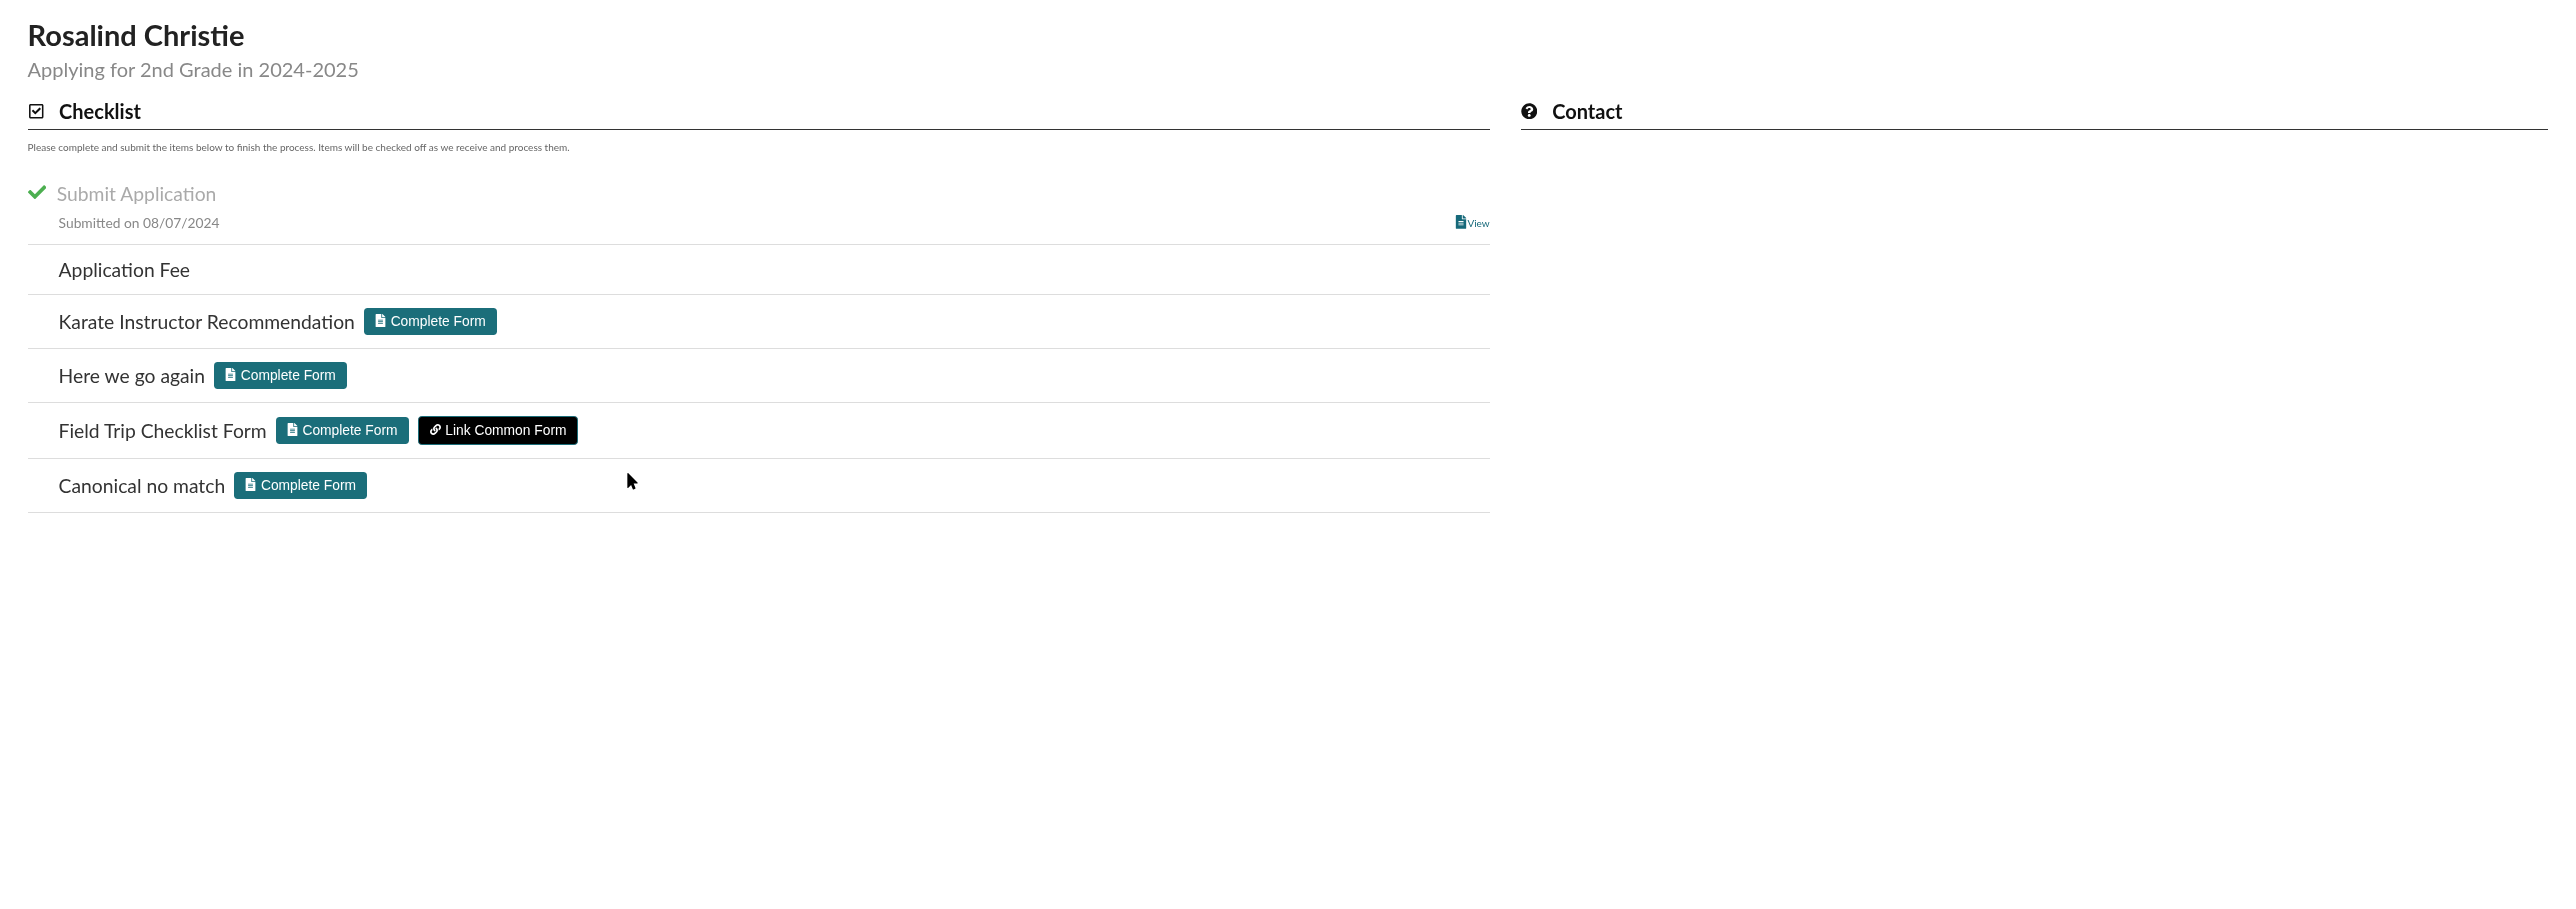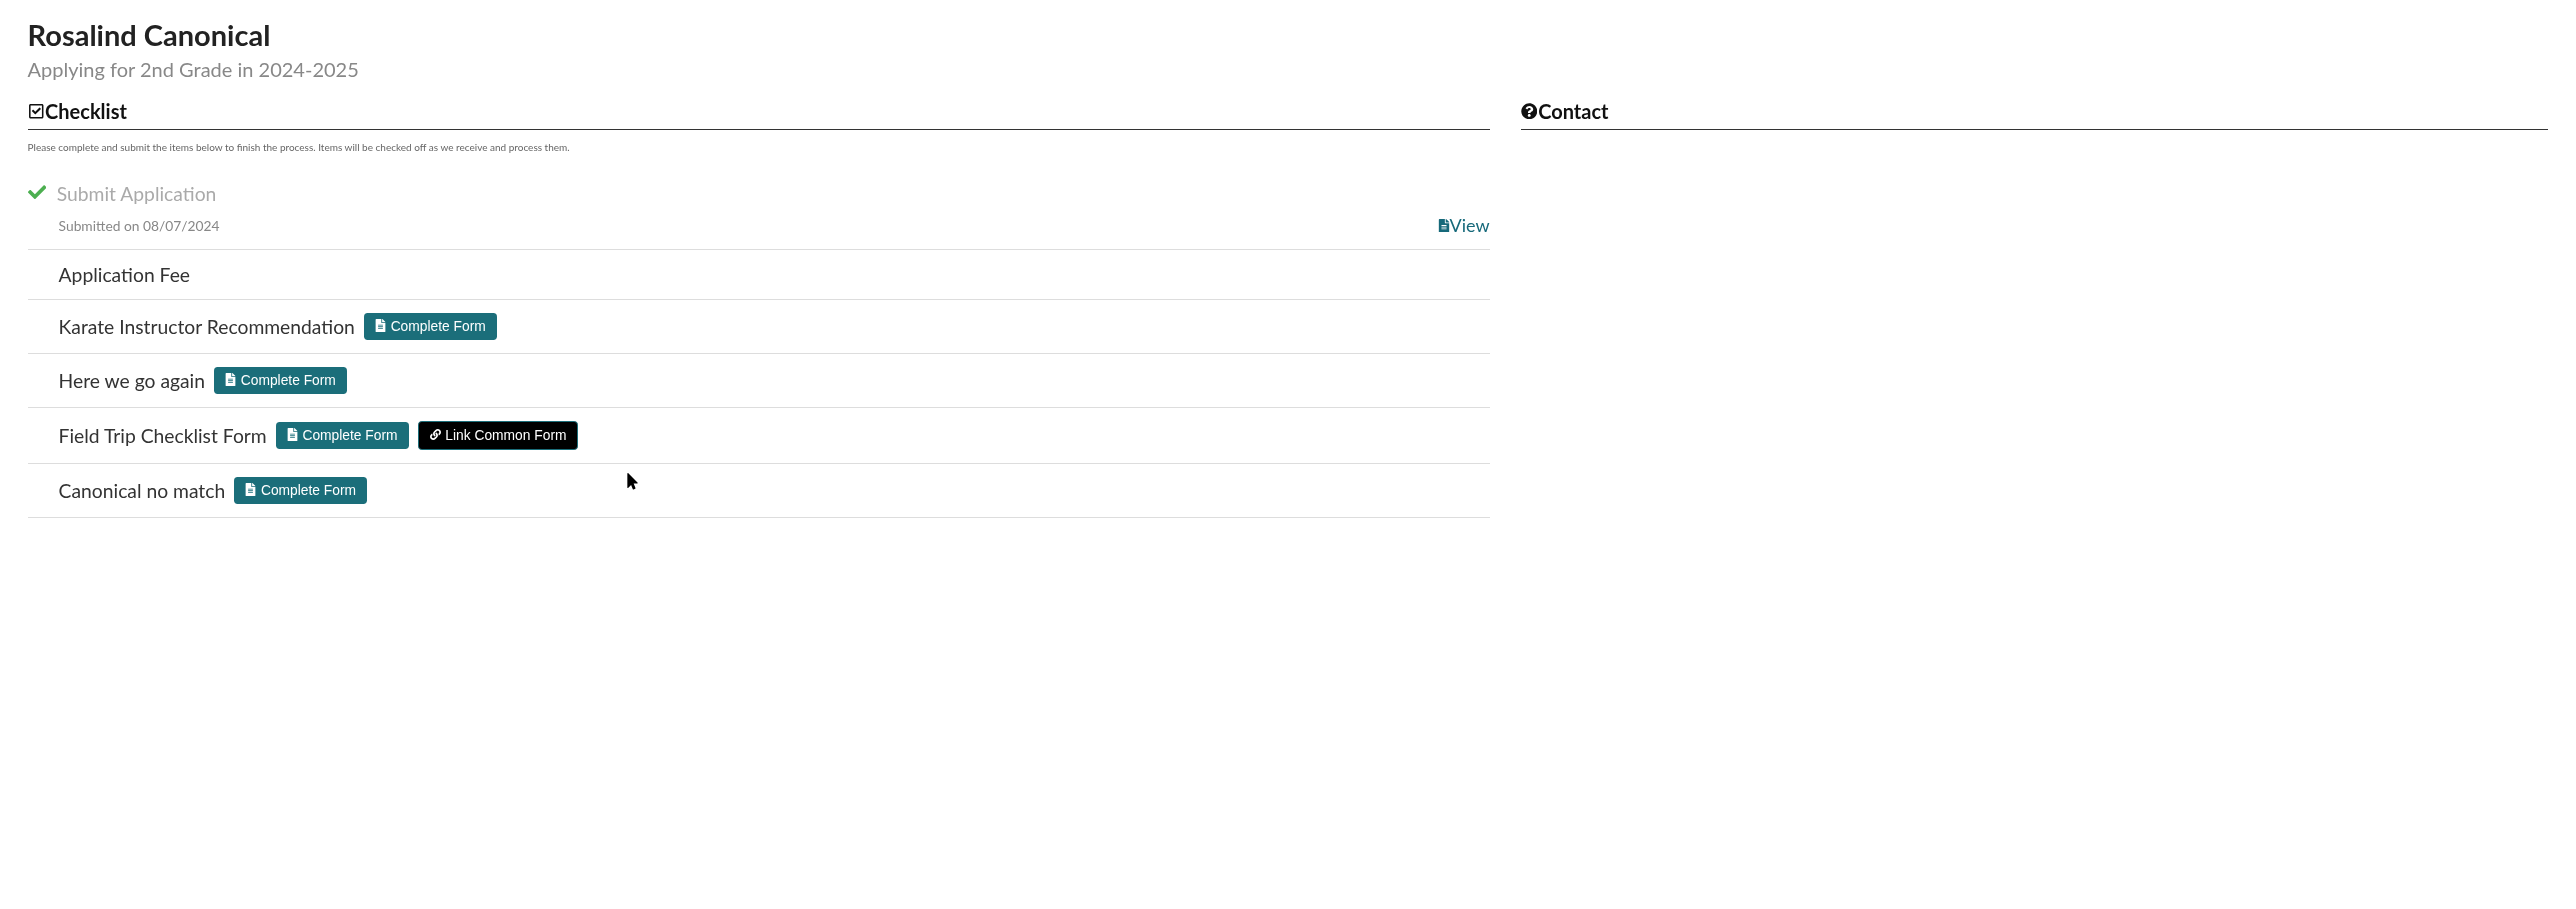--- a/index.html
+++ b/index.html
@@ -33,21 +33,21 @@
     }
     .col-main {
       flex: 0 0 58%;
     }
     .col-side {
       flex: 1;
     }
     .section-header {
       display: flex;
       align-items: center;
-      gap: 1px;
+      gap: 15px;
       font-size: 20px;
       font-weight: 700;
       color: #111;
       border-bottom: 0.9px solid #333;
       padding-bottom: 5.5px;
       margin-bottom: 11px;
     }
     .section-header svg {
       width: 16.5px;
       height: 16.5px;
@@ -98,23 +98,23 @@
       align-items: center;
       padding-left: 31px;
       margin-top: 9.2px;
     }
     .sub-text {
       color: #888;
       font-size: 13.8px;
     }
     .view-link {
       color: #16697a;
-      font-size: 18px;
+      font-size: 10px;
       display: inline-flex;
-      align-items: flex-end;
+      align-items: center;
       gap: 0;
       cursor: pointer;
       text-decoration: none;
     }
     .view-link svg {
       width: 12px;
       height: 13.8px;
       fill: currentColor;
     }
     .btn {
@@ -149,21 +149,21 @@
     }
     .mouse-cursor svg {
       width: 11px;
       height: 16.5px;
     }
   </style>
 </head>
 <body>
 
 <div class="page-header">
-  <h1 class="page-title">Rosalind Canonical</h1>
+  <h1 class="page-title">Rosalind Christie</h1>
   <div class="page-subtitle">Applying for 2nd Grade in 2024-2025</div>
 </div>
 
 <div class="columns">
   <div class="col-main">
 
     <div class="section-header">
       <span>
         <svg viewBox="0 0 448 512">
             <path d="M400 32H48C21.49 32 0 53.49 0 80v352c0 26.51 21.49 48 48 48h352c26.51 0 48-21.49 48-48V80c0-26.51-21.49-48-48-48zm0 400H48V80h352v352zM364.136 190.536l-161 160.999c-4.686 4.686-12.284 4.686-16.971 0l-94.302-94.302c-4.686-4.686-4.686-12.284 0-16.971l28.284-28.284c4.686-4.686 12.284-4.686 16.97 0l56.533 56.533 122.746-122.746c4.686-4.686 12.284-4.686 16.971 0l28.284 28.284c4.686 4.687 4.686 12.285-.001 16.971z"></path>

